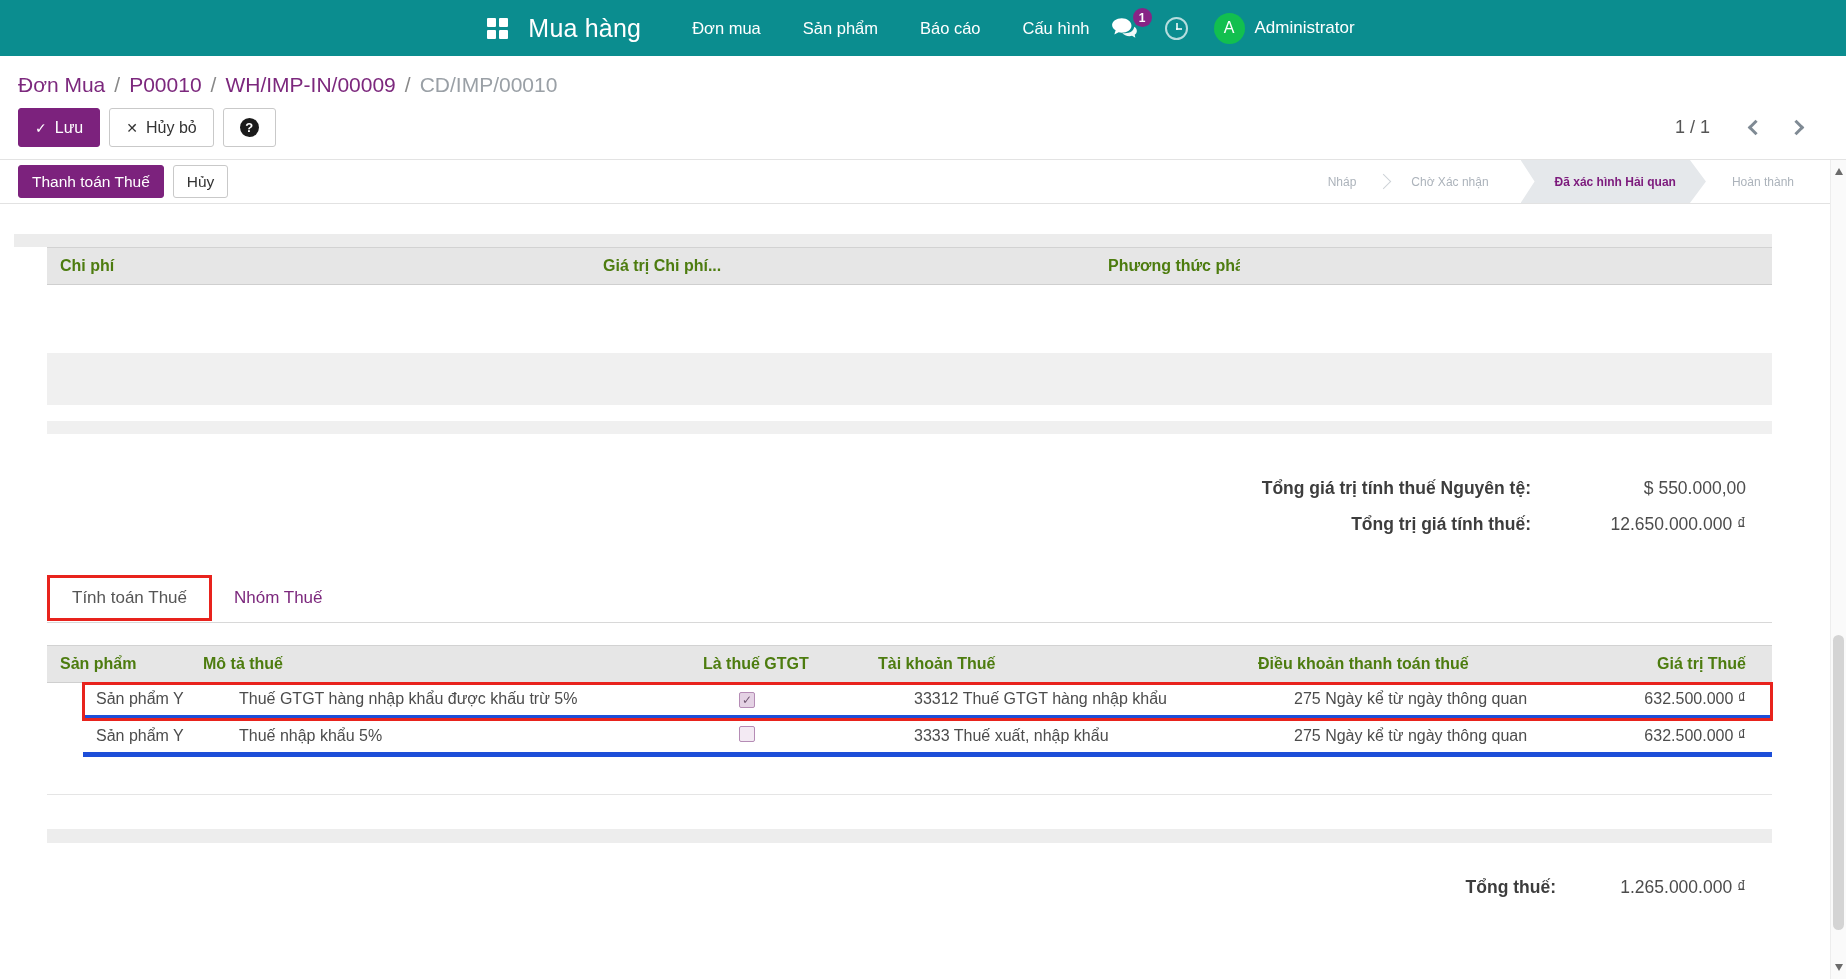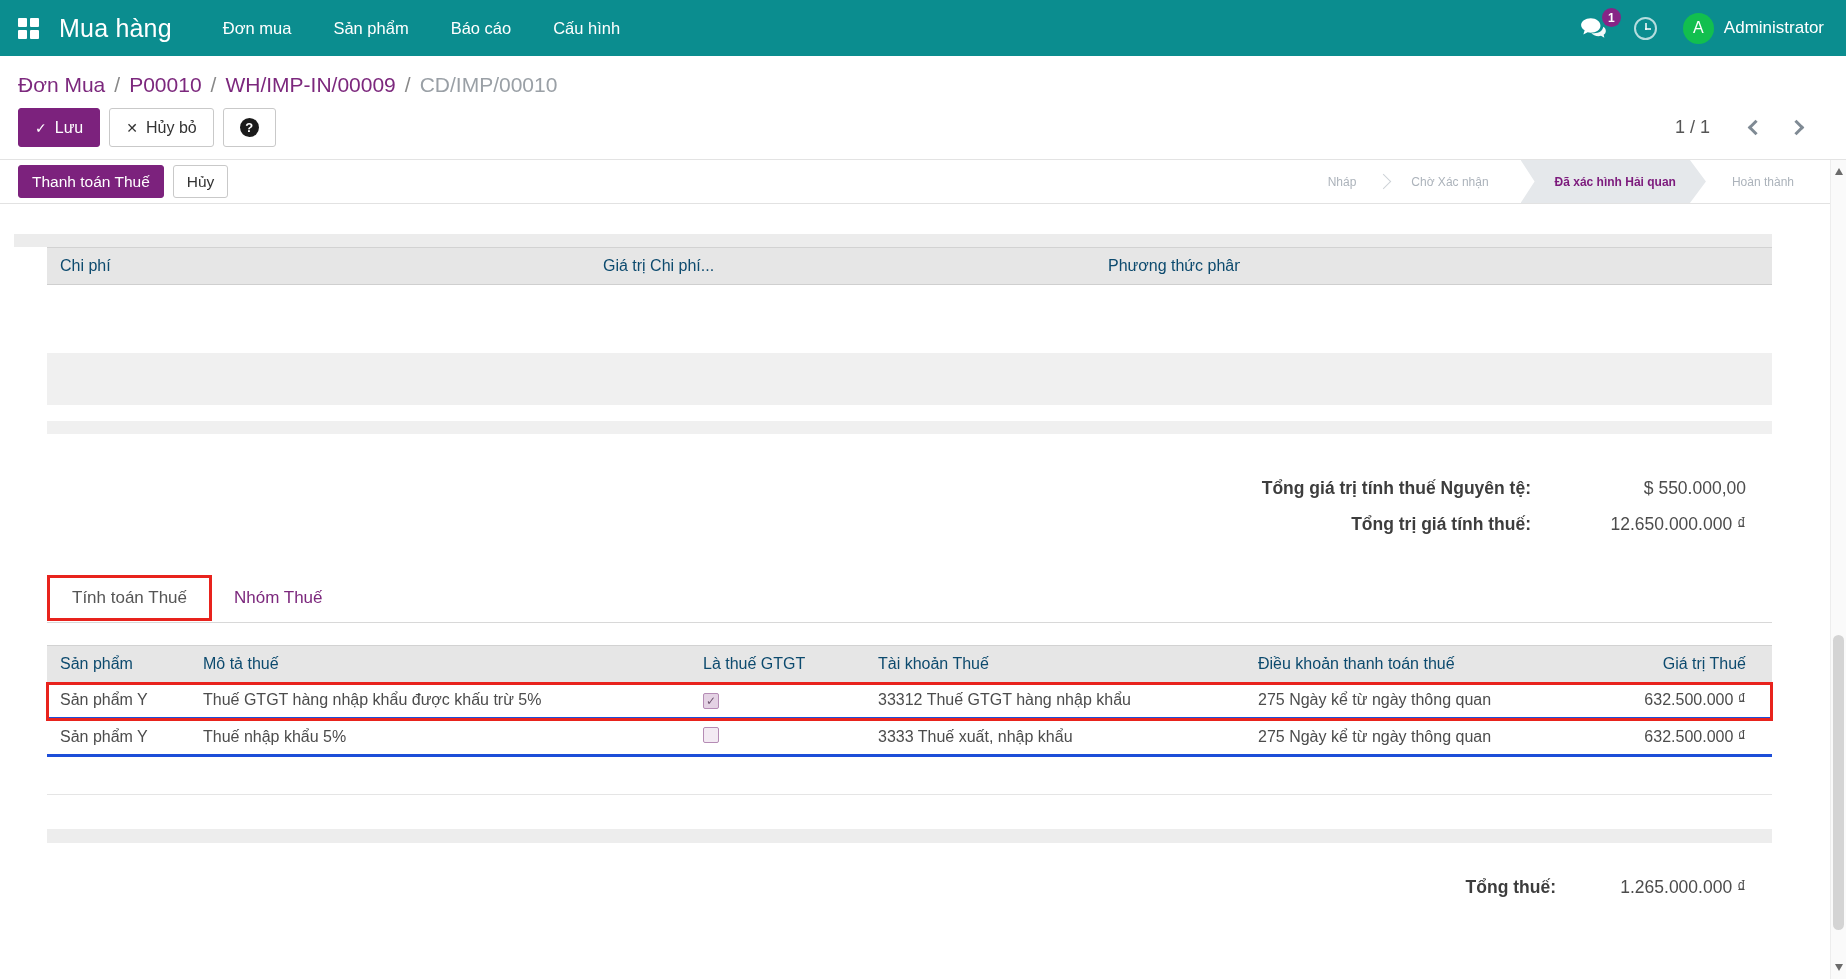--- a/index.html
+++ b/index.html
@@ -1,20 +1,20 @@
 <!DOCTYPE html>
 <html><head>
 <meta charset="utf-8">
 <style>
   * { margin:0; padding:0; box-sizing:border-box; }
   body { font-family:"Liberation Sans","DejaVu Sans",sans-serif; background:#fff; }
   .screen { width:1846px; height:979px; position:relative; overflow:hidden; background:#fff; }
 
   
-  .navbar { height:56px; background:#0b8d8f; display:flex; align-items:center; justify-content:space-between; padding:0 22px 0 18px; color:#fff; }
+  .navbar { height:56px; background:#0b8d8f; display:flex; align-items:center; justify-content:center; padding:0 22px 0 18px; color:#fff; }
   .nav-left { display:flex; align-items:center; gap:4px; }
   .apps-icon { display:grid; grid-template-columns:9px 9px; grid-gap:3px; margin-right:16px; cursor:pointer; }
   .apps-icon i { width:9px; height:9px; background:#fff; border-radius:1px; }
   .brand { font-size:25px; letter-spacing:.2px; margin-right:26px; cursor:pointer; }
   .menu { display:flex; align-items:center; }
   .menu-item { color:#fff; font-size:16.5px; padding:0 21px; line-height:56px; cursor:pointer; text-decoration:none; }
   .nav-right { display:flex; align-items:center; gap:26px; }
   .chat-wrap { position:relative; cursor:pointer; display:flex; align-items:center; }
   .badge { position:absolute; top:-9px; right:-13px; min-width:19px; height:19px; border-radius:50%; background:#872486; color:#fff; font-size:12px; display:flex; align-items:center; justify-content:center; font-weight:bold; }
   .clock-icon { width:23px; height:23px; border:2px solid rgba(255,255,255,.7); border-radius:50%; position:relative; cursor:pointer; }
@@ -49,42 +49,42 @@
   .btn.sm { height:33px; font-size:15.5px; padding:13px 13px; }
   .sb-right { display:flex; align-items:stretch; padding-right:26px; }
   .state { display:flex; align-items:center; padding:0 26px; font-size:12px; color:#acb3bb; cursor:pointer; }
   .state-sep { width:11px; height:11px; border-top:1px solid #cdd2d7; border-right:1px solid #cdd2d7; transform:rotate(45deg); align-self:center; margin:0 -4px; }
   .state.active { background:#e5e8eb; color:#7c1a7c; font-weight:bold; padding:0 30px 0 34px; clip-path:polygon(0 0, calc(100% - 16px) 0, 100% 50%, calc(100% - 16px) 100%, 0 100%, 14px 50%); margin-left:6px; }
 
   
   .sheet { padding:0 74px 0 47px; position:relative; }
   .top-strip { height:13px; background:#ececec; margin:30px 0 0 -33px; }
   .section-title { font-size:17.5px; font-weight:bold; color:#3d3d3d; margin:24px 0 10px 13px; }
-  .grid-head { display:grid; background:#e6e6e6; border-top:1px solid #d2d2d2; border-bottom:1px solid #cfcfcf; height:38px; align-items:center; font-weight:normal; font-size:16px; color:#0c4a6e; }
+  .grid-head { display:grid; background:#e6e6e6; border-top:1px solid #d2d2d2; border-bottom:1px solid #cfcfcf; height:38px; align-items:center; font-weight:bold; font-size:16px; color:#4d7c0f; }
   .grid-head > div { padding:0 13px; overflow:hidden; white-space:nowrap; }
   .costs-cols { grid-template-columns:543px 505px 145px 1fr; }
   .tax-cols { grid-template-columns:143px 500px 175px 380px 345px 1fr; }
   .empty-block-a { height:68px; border-bottom:0; }
   .stripe { height:52px; background:#f0f0f0; }
   .gap-sm { height:16px; }
   .stripe.thin { height:13px; }
 
   .totals { margin-top:44px; display:flex; flex-direction:column; align-items:flex-end; gap:15px; padding-right:26px; }
   .trow { display:flex; align-items:baseline; }
   .tlabel { font-size:17.5px; font-weight:bold; color:#3d3d3d; }
   .tvalue { font-size:17.5px; color:#4c4c4c; min-width:215px; text-align:right; }
 
   .tabs { display:flex; align-items:center; margin-top:38px; border-bottom:1px solid #d8d8d8; height:50px; }
   .tab { font-size:17px; cursor:pointer; padding:10px 22px; }
   .tab.active { color:#555; }
   .tab.annotated { border:3px solid #e8231d; }
   .tab.link { color:#7c287d; }
 
   .tax-table { margin-top:22px; }
-  .trow-data { display:grid; height:37px; align-items:center; font-size:16px; color:#4c4c4c; border-bottom:3px solid #1d4ed8; background:#fff; cursor:pointer; }
+  .trow-data { display:grid; height:37px; align-items:center; font-size:16px; color:#4c4c4c; border-bottom:5px solid #1d4ed8; background:#fff; cursor:pointer;margin-left:36px; }
   .trow-data > div { padding:0 13px; overflow:hidden; white-space:nowrap; }
   .trow-data.annotated { outline:3px solid #e8231d; outline-offset:-2px; position:relative; z-index:2; }
   .cell-amount, .th-amount { text-align:right; padding-right:26px !important; }
   .o-checkbox { width:16px; height:16px; border:1px solid #b58cb5; background:#f3eaf3; display:inline-flex; align-items:center; justify-content:center; border-radius:2px; cursor:pointer; }
   .o-checkbox .tick { display:none; font-size:12px; color:#6f5670; font-weight:bold; line-height:1; }
   .o-checkbox.checked { background:#e4d2e4; }
   .o-checkbox.checked .tick { display:block; }
   .empty-row { height:38px; border-bottom:1px solid #e5e5e5; }
   .gap-lg { height:34px; }
   .stripe2 { height:14px; background:#ededed; }

